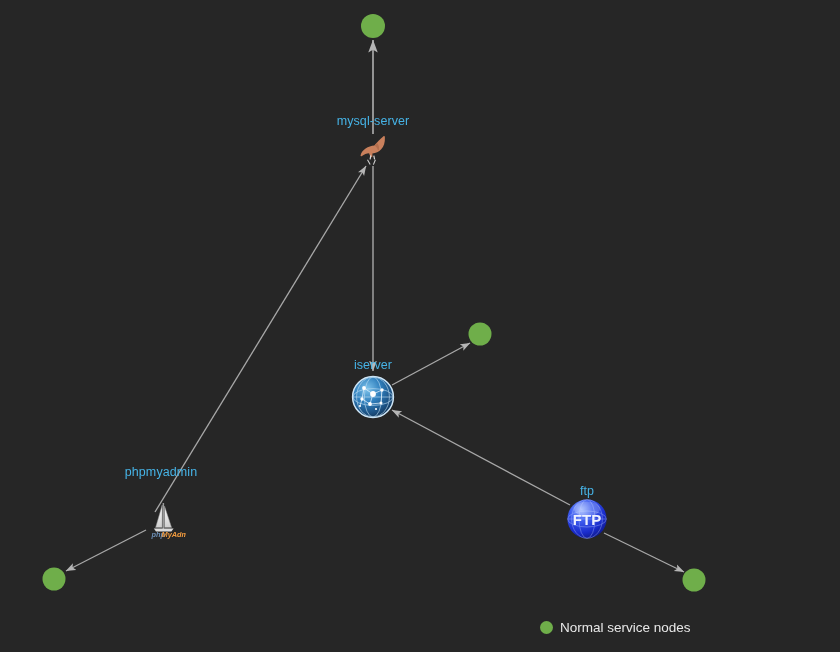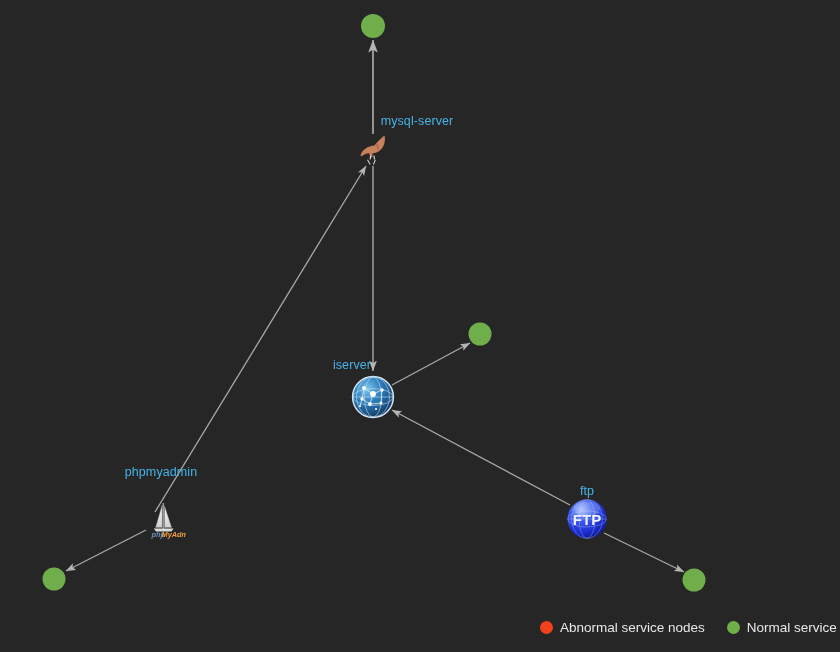--- a/index.html
+++ b/index.html
@@ -121,39 +121,39 @@
 
     <line x1="604" y1="533" x2="684" y2="572" stroke="#a8a8a8" stroke-width="1.3" marker-end="url(#arrow)"></line>
 
     <line x1="146" y1="530" x2="66" y2="571" stroke="#a8a8a8" stroke-width="1.3" marker-end="url(#arrow)"></line>
   </svg>
 
   <div class="node" style="left:373px; top:26px;">
     <div class="dot-node" style="width:24px; height:24px;"></div>
   </div>
 
-  <div class="node-label" style="left:373px; top:121px;margin-left:44px;">mysql-server</div>
+  <div class="node-label" style="left:373px; top:121px;">mysql-server</div>
   <div class="node" style="left:373px; top:150px;">
     <div class="mysql-wrap">
       <svg viewBox="0 0 40 34" width="40" height="34" xmlns="http://www.w3.org/2000/svg">
         <path d="M30.5 3.2 C27 6.2 24 9.4 21.4 12.6 C18.4 12.9 15.2 13.9 12.6 15.6
                  C9.9 17.4 8.2 19.8 7.6 22.3 C7.4 23.1 8.3 23.6 8.9 23.1
                  C11.1 21.2 13.6 20.3 16.1 20.2 C16.4 21.6 17 22.9 17.9 23.9
                  C18.4 24.5 19.4 24.2 19.4 23.4 L19.4 20.4
                  C22.7 20.2 25.9 18.8 28.2 16.3 C30.9 13.4 32.1 9.4 31.9 4.4
                  C31.9 3.2 31.3 2.5 30.5 3.2 Z" fill="#c9805c"></path>
         <path d="M21.4 12.6 C22.9 13.6 24.2 15.1 24.9 16.9 C25.1 17.4 25.8 17.4 25.9 16.8
                  C26.4 14.2 25.6 11.6 23.8 9.8 C23 10.7 22.2 11.6 21.4 12.6 Z" fill="#b36e4d"></path>
         <path d="M17.8 22.3 L17.1 26.4 M20.8 22.6 L21.6 26.4" stroke="#d7d7d7" stroke-width="1.2" fill="none"></path>
         <path d="M14.5 26.8 L17.2 31.6 M22.4 26.8 L20.4 31.6" stroke="#cfcfcf" stroke-width="1.1" fill="none"></path>
       </svg>
     </div>
   </div>
 
-  <div class="node-label" style="left:352px; top:365px;">iserver</div>
+  <div class="node-label" style="left:373px; top:365px;">iserver</div>
   <div class="node" style="left:373px; top:397px;">
     <div class="globe-wrap">
       <svg viewBox="0 0 44 44" width="44" height="44" xmlns="http://www.w3.org/2000/svg">
         <circle cx="22" cy="22" r="20.4" fill="url(#globeGrad)" stroke="#cfe6f7" stroke-width="1.5"></circle>
         <g stroke="#bcdcf2" stroke-width="0.75" fill="none" opacity="0.85">
           <ellipse cx="22" cy="22" rx="8.6" ry="20"></ellipse>
           <ellipse cx="22" cy="22" rx="16.4" ry="20"></ellipse>
           <line x1="2.2" y1="22" x2="41.8" y2="22"></line>
           <ellipse cx="22" cy="22" rx="20" ry="8.4"></ellipse>
         </g>
@@ -216,22 +216,18 @@
   <div class="node" style="left:54px; top:579px;">
     <div class="dot-node" style="width:23px; height:23px;"></div>
   </div>
 
   <div class="node" style="left:694px; top:580px;">
     <div class="dot-node" style="width:23px; height:23px;"></div>
   </div>
 
   <div id="legend" style="left:540px; top:620px;">
     <div class="legend-item">
-      <span class="legend-swatch" style="background:#f0421a;"></span>
-      <span class="legend-text">Abnormal service nodes</span>
-    </div>
-    <div class="legend-item">
       <span class="legend-swatch" style="background:#6fae4a;"></span>
       <span class="legend-text">Normal service nodes</span>
     </div>
   </div>
 
 </div>
 
 </body></html>

